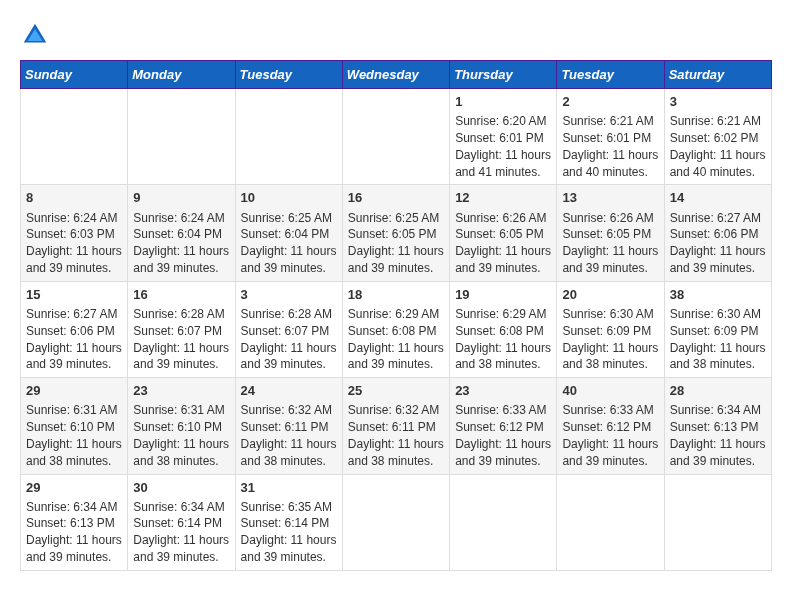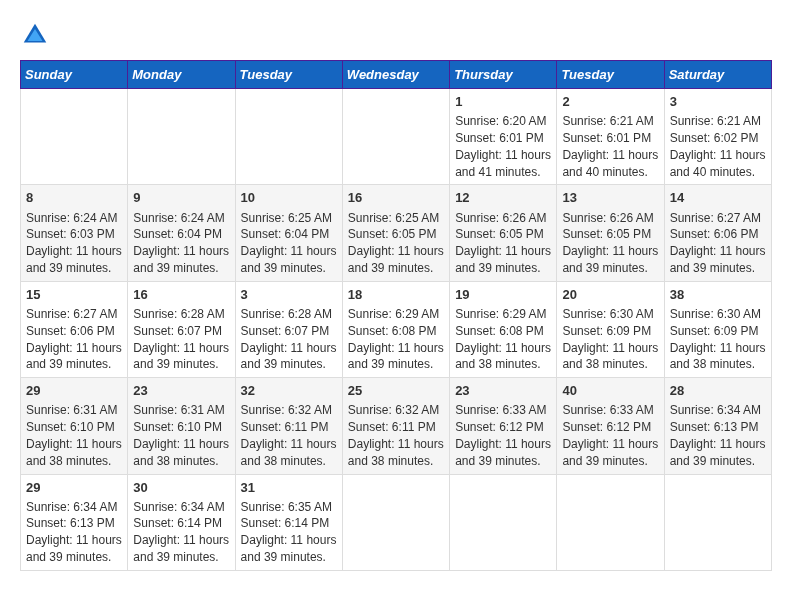--- a/index.html
+++ b/index.html
@@ -285,21 +285,21 @@
         </td>
         <td>
           <span class="day-number">23</span>
           <div class="day-info">
             Sunrise: 6:31 AM<br>
             Sunset: 6:10 PM<br>
             Daylight: 11 hours and 38 minutes.
           </div>
         </td>
         <td>
-          <span class="day-number">32</span>
+          <span class="day-number">24</span>
           <div class="day-info">
             Sunrise: 6:32 AM<br>
             Sunset: 6:11 PM<br>
             Daylight: 11 hours and 38 minutes.
           </div>
         </td>
         <td>
           <span class="day-number">25</span>
           <div class="day-info">
             Sunrise: 6:32 AM<br>

